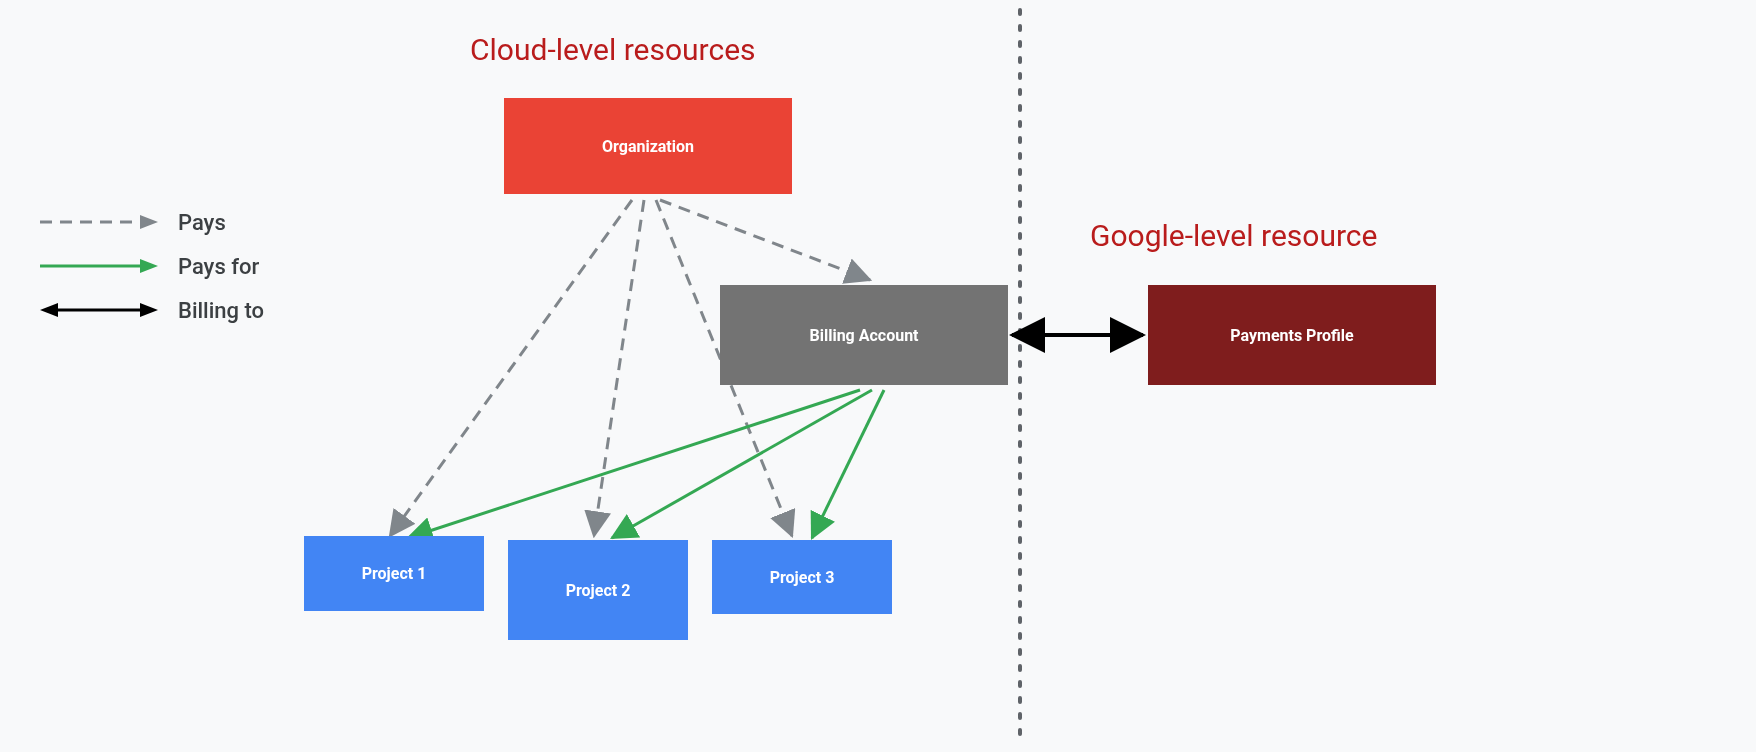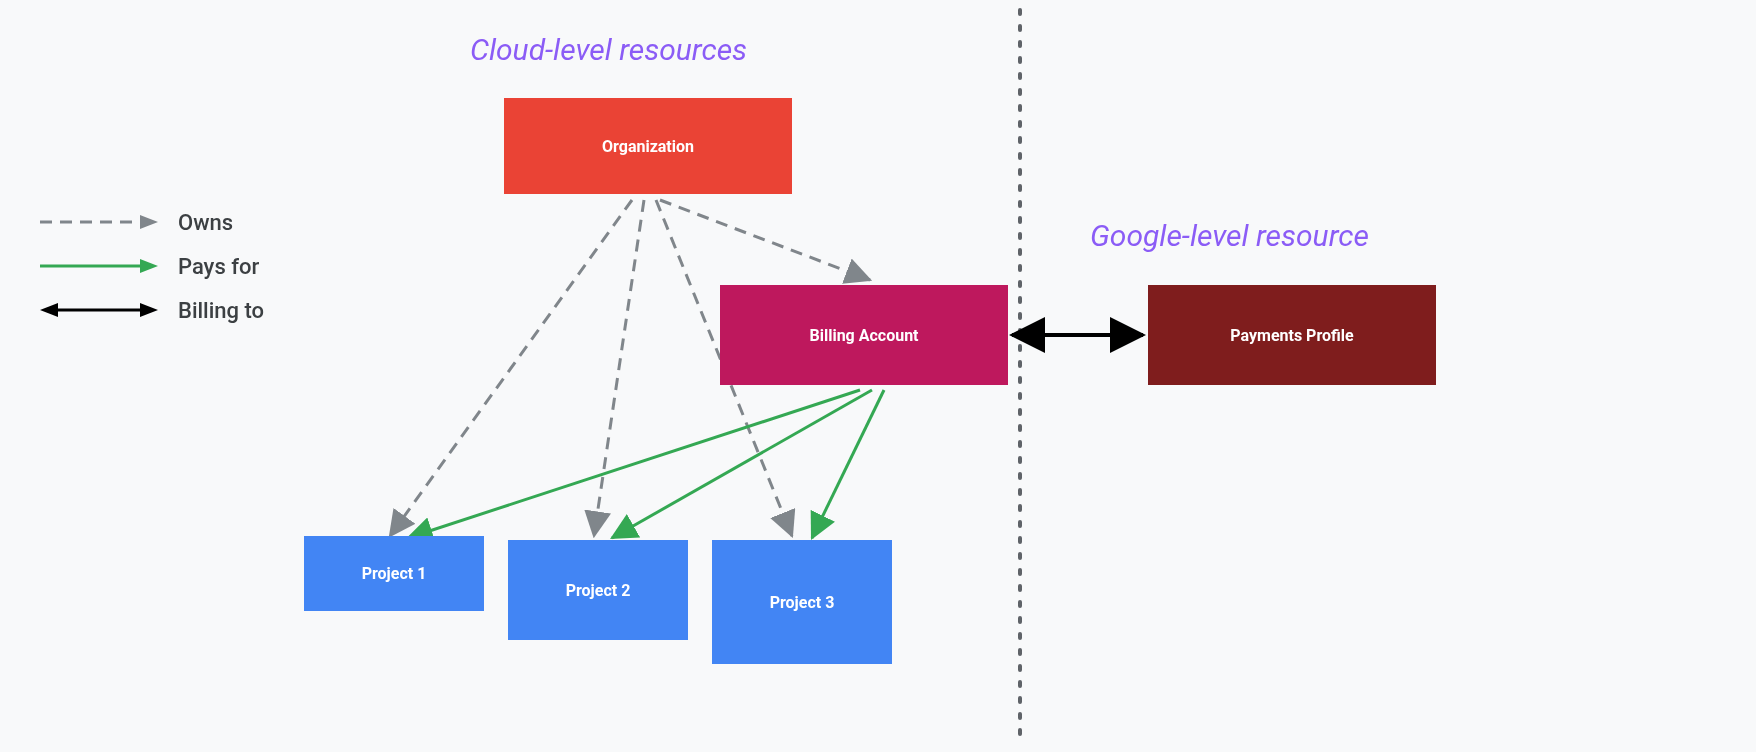--- a/index.html
+++ b/index.html
@@ -1,41 +1,41 @@
 <!DOCTYPE html>
 <html><head>
 <meta charset="utf-8">
 <style>
   html,body{margin:0;padding:0;}
   body{background:#f8f9fa;font-family:"Google Sans",Roboto,Arial,sans-serif;width:1756px;height:752px;position:relative;overflow:hidden;}
-  .title{position:absolute;font-size:30px;color:#8b5cf6;font-style:italic;}
+  .title{position:absolute;font-size:30px;color:#b91c1c;}
   .legend{position:absolute;left:40px;top:200px;}
   .legend-row{display:flex;align-items:center;height:44px;}
   .legend-line{width:120px;height:24px;display:block;}
   .legend-label{font-size:22px;font-weight:500;color:#3c4043;margin-left:18px;}
   .box{position:absolute;color:#fff;font-weight:700;font-size:16px;display:flex;align-items:center;justify-content:center;}
   .org{background:#ea4335;}
-  .billing{background:#be185d;}
+  .billing{background:#737373;}
   .payments{background:#7f1d1d;}
   .project{background:#4285f4;}
   svg.conn{position:absolute;left:0;top:0;width:1756px;height:752px;pointer-events:none;}
 </style>
 </head>
 <body>
 
 <div class="title" style="left:470px;top:32px;">Cloud-level resources</div>
 <div class="title" style="left:1090px;top:218px;">Google-level resource</div>
 
 <div class="legend">
   <div class="legend-row">
     <svg class="legend-line" viewBox="0 0 120 24">
       <line x1="0" y1="12" x2="100" y2="12" stroke="#80868b" stroke-width="3" stroke-dasharray="12 8"></line>
       <polygon points="100,5 118,12 100,19" fill="#80868b"></polygon>
     </svg>
-    <span class="legend-label">Owns</span>
+    <span class="legend-label">Pays</span>
   </div>
   <div class="legend-row">
     <svg class="legend-line" viewBox="0 0 120 24">
       <line x1="0" y1="12" x2="100" y2="12" stroke="#34a853" stroke-width="3"></line>
       <polygon points="100,5 118,12 100,19" fill="#34a853"></polygon>
     </svg>
     <span class="legend-label">Pays for</span>
   </div>
   <div class="legend-row">
     <svg class="legend-line" viewBox="0 0 120 24">
@@ -78,13 +78,13 @@
   <line x1="884" y1="390" x2="812" y2="538" stroke="#34a853" stroke-width="3" marker-end="url(#ah-green)"></line>
 
   <line x1="1012" y1="335" x2="1143" y2="335" stroke="#000" stroke-width="4" marker-start="url(#ah-black-start)" marker-end="url(#ah-black-end)"></line>
 </svg>
 
 <div class="box org" style="left:504px;top:98px;width:288px;height:96px;">Organization</div>
 <div class="box billing" style="left:720px;top:285px;width:288px;height:100px;">Billing Account</div>
 <div class="box payments" style="left:1148px;top:285px;width:288px;height:100px;">Payments Profile</div>
 <div class="box project" style="left:304px;top:536px;width:180px;height:75px;">Project 1</div>
 <div class="box project" style="left:508px;top:540px;width:180px;height:100px;">Project 2</div>
-<div class="box project" style="left:712px;top:540px;width:180px;height:124px;">Project 3</div>
+<div class="box project" style="left:712px;top:540px;width:180px;height:74px;">Project 3</div>
 
 </body></html>

